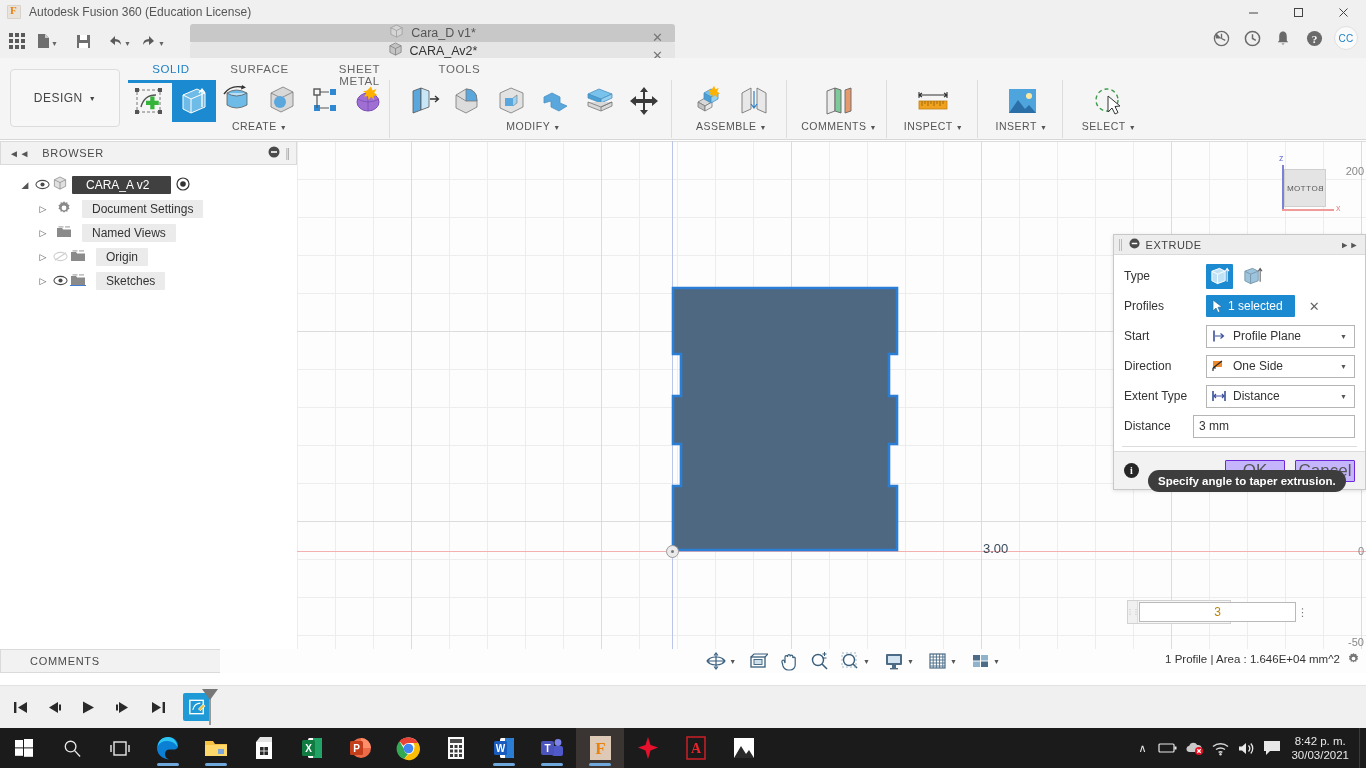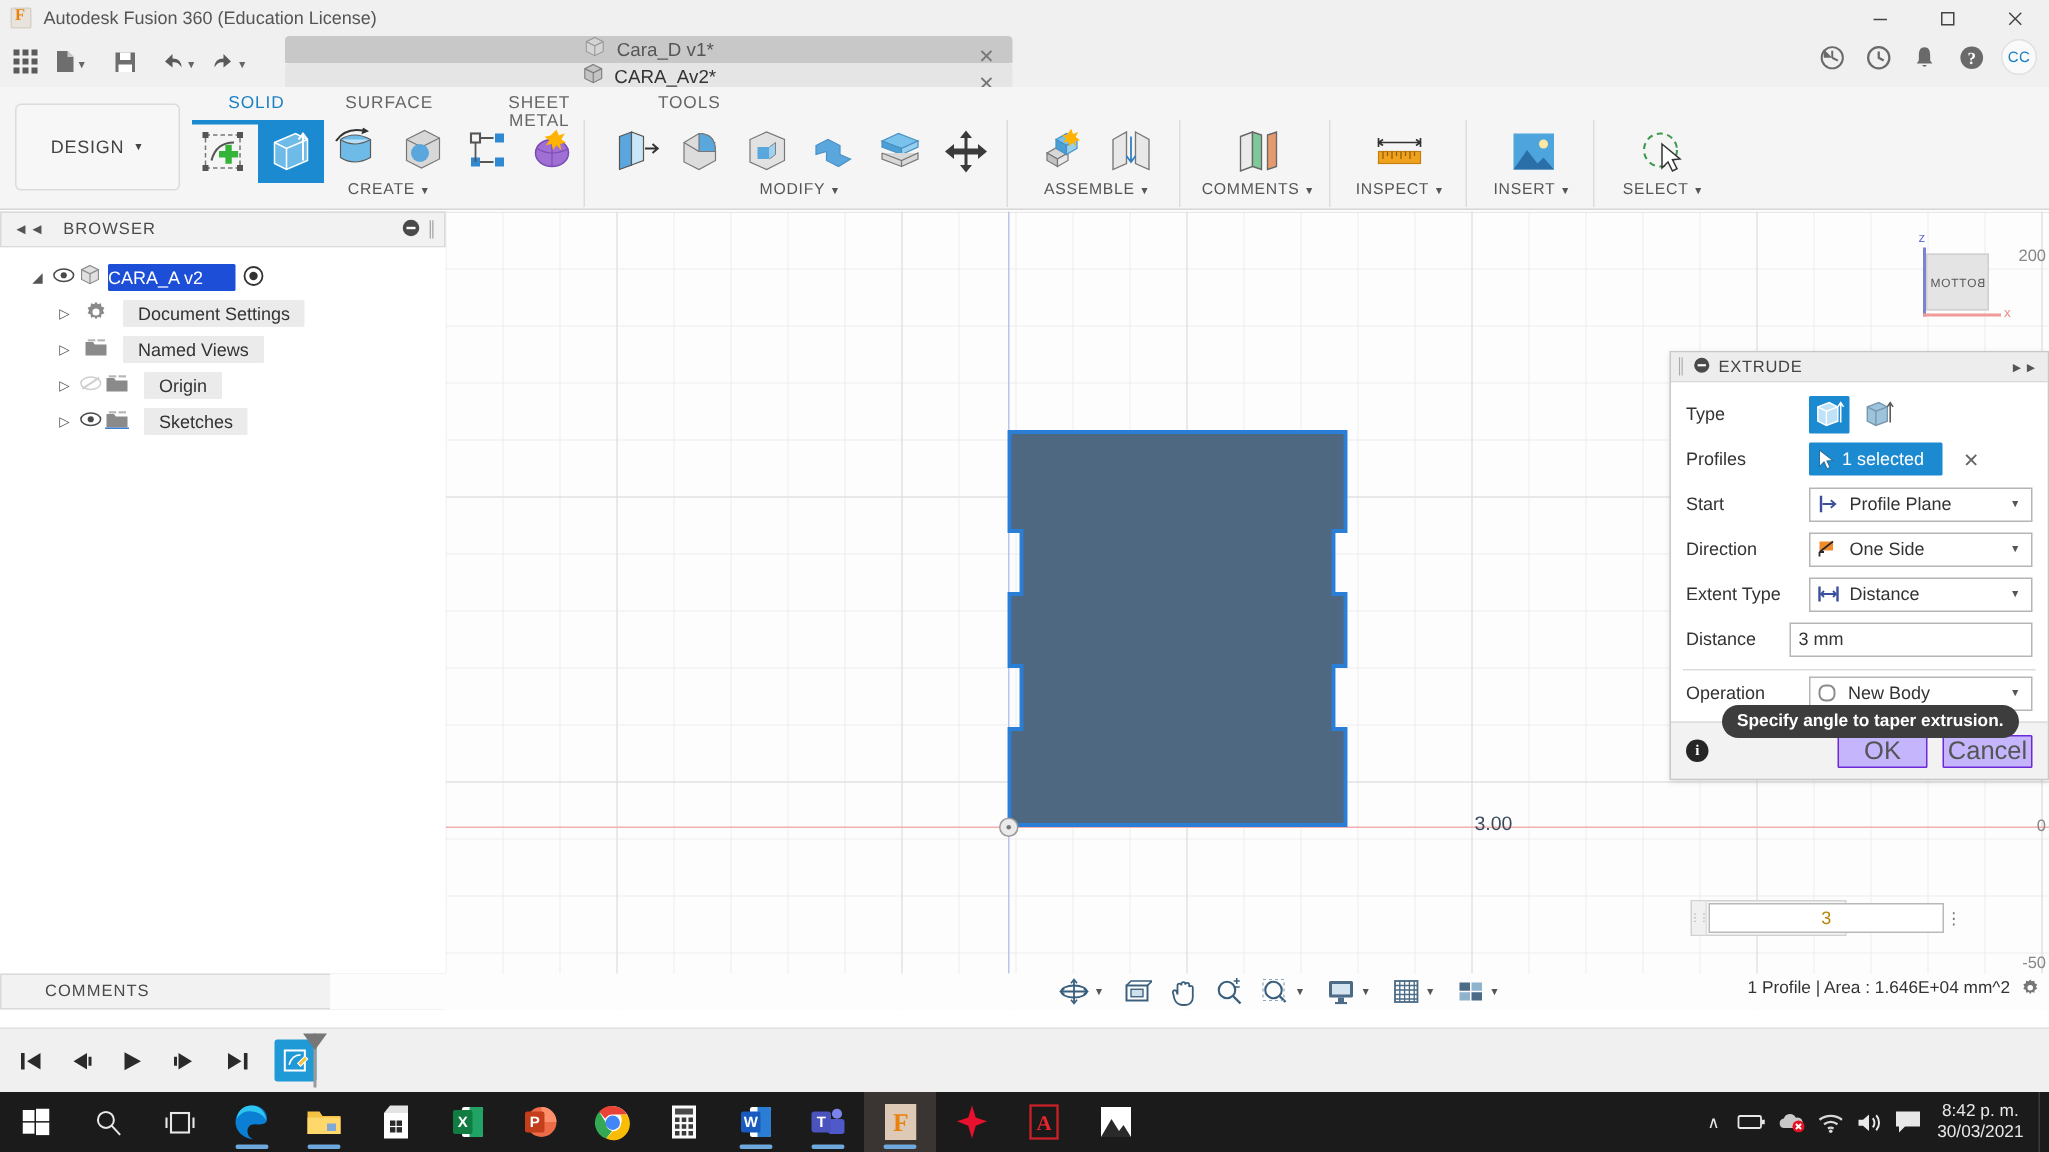--- a/index.html
+++ b/index.html
@@ -124,21 +124,21 @@
   .bhead .minus { margin-left: auto; margin-right: 4px; }
   .bhead .drag { margin-right: 4px; color:#999; font-size: 10px; }
   .btree { padding-top: 8px; background: #fff; height: 508px; }
   .trow {
     height: 24px; display: flex; align-items: center; font-size: 12px; color: #333;
   }
   .trow .arrow { width: 14px; text-align: center; color: #555; font-size: 9px; }
   .trow .eye { width: 20px; text-align: center; color: #5a5a5a; font-size: 11px; }
   .trow .eye.off { color: #c4c4c4; }
   .trow .tlabel { background: #ebebeb; padding: 2px 10px; border-radius: 1px; }
-  .trow.root .tlabel { background: #1d4ed8; color: #fff; padding: 2px 22px 2px 0; }
+  .trow.root .tlabel { background: #404040; color: #fff; padding: 2px 22px 2px 14px; }
   .trow .folder { margin-right: 4px; }
 
   .comments {
     position: absolute; left: 0; top: 649px; width: 297px; height: 24px;
     background: #f2f2f2; border: 1px solid #dadada;
     display: flex; align-items: center; font-size: 11px; color: #4a4a4a;
     letter-spacing: .7px;
   }
   .comments span.lbl { margin-left: 29px; }
   .comments .plus { margin-left: auto; margin-right: 4px; }
@@ -929,34 +929,20 @@
       <div class="ex-row">
         <div class="ex-lab">Distance</div>
         <div class="ex-ctl">
           <input class="txtin" type="text" value="3 mm" style="">
         </div>
       </div>
 
 
       <div class="ex-sep"></div>
 
-      <div class="ex-row">
-        <div class="ex-lab">Operation</div>
-        <div class="ex-ctl">
-          <div class="dd">
-            <span class="icn">
-              <svg width="15" height="14" viewBox="0 0 15 14">
-                  <rect x="2" y="2" width="10" height="10" rx="4" fill="none" stroke="#8a8a8a" stroke-width="1.3"></rect>
-                </svg>
-            </span>
-            <span>New Body</span>
-            <span class="ddcar">▼</span>
-          </div>
-        </div>
-      </div>
     </div>
 
     <div class="ex-foot">
       <div class="infoi">i</div>
       <div class="btn" style="margin-left:auto;margin-right:10px">OK</div>
       <div class="btn">Cancel</div>
     </div>
   </div>
 
   <div class="tooltip">Specify angle to taper extrusion.</div>

